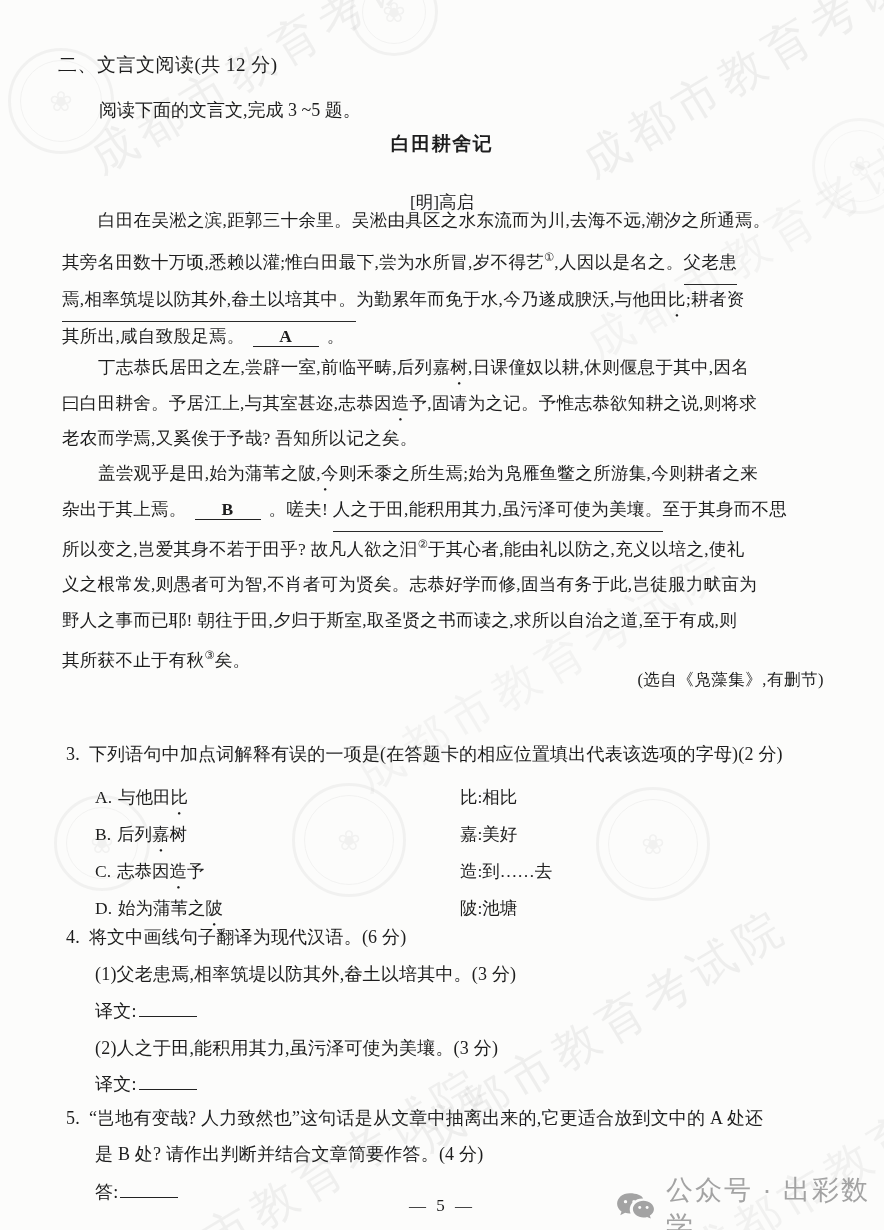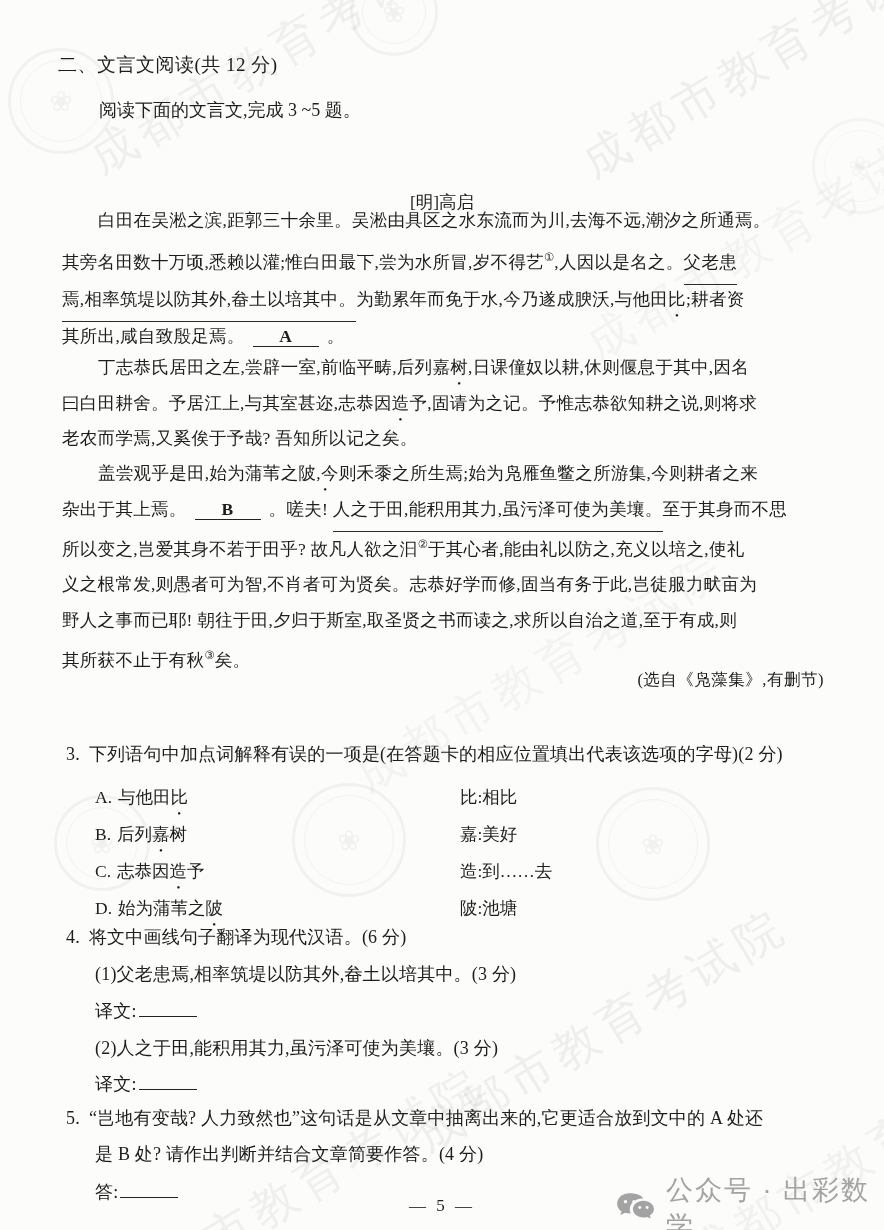--- a/index.html
+++ b/index.html
@@ -73,20 +73,21 @@
     </div>
   <div class="seal" style="left:292px;top:783px;width:108px;height:108px">
       <i>❀</i>
     </div>
   <div class="seal" style="left:596px;top:787px;width:108px;height:108px">
       <i>❀</i>
     </div>
 
   <div class="h-section">二、文言文阅读(共 12 分)</div>
   <div class="h-intro">阅读下面的文言文,完成 3 ~5 题。</div>
+  <div class="h-title">白田耕舍记</div>
   <div class="h-author">[明]高启</div>
 
   <div class="para p1">
       <div class="pline indent"><span class="seg">白田在吴淞之滨,距郭三十余里。吴淞由具区之水东流而为川,去海不远,潮汐之所通焉。</span></div>
       <div class="pline"><span class="seg">其旁名田数十万顷,悉赖以灌;惟白田最下,尝为水所冒,岁不得艺</span><span class="seg sup">①</span><span class="seg">,人因以是名之。</span><span class="seg u">父老患</span></div>
       <div class="pline"><span class="seg u">焉,相率筑堤以防其外,畚土以培其中。</span><span class="seg">为勤累年而免于水,今乃遂成腴沃,与他田</span><span class="seg d">比</span><span class="seg">;耕者资</span></div>
       <div class="pline"><span class="seg">其所出,咸自致殷足焉。</span><span class="seg blank">A</span><span class="seg">。</span></div>
     </div>
   <div class="para p2">
       <div class="pline indent"><span class="seg">丁志恭氏居田之左,尝辟一室,前临平畴,后列</span><span class="seg d">嘉</span><span class="seg">树,日课僮奴以耕,休则偃息于其中,因名</span></div>

